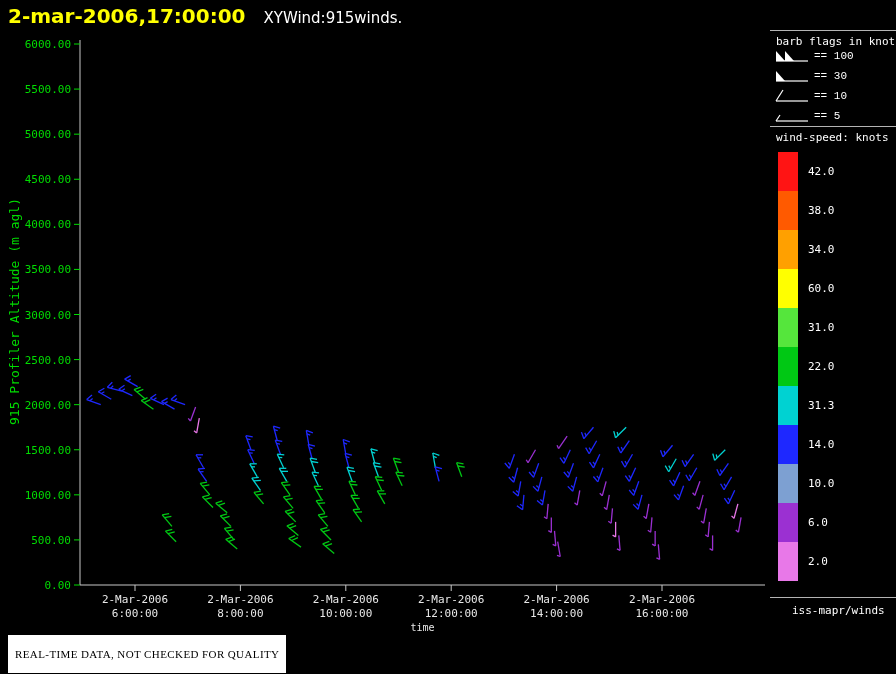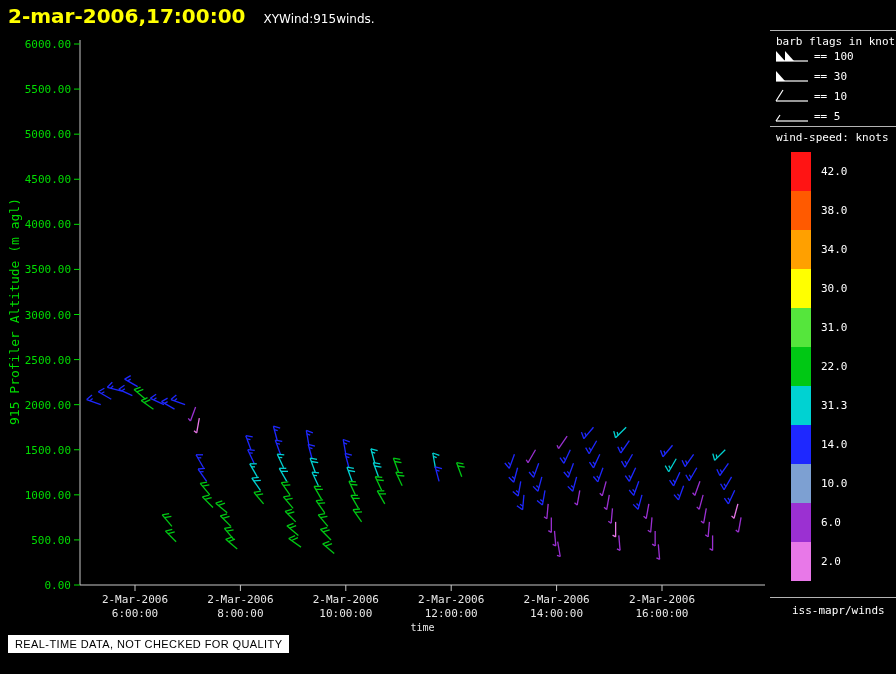--- a/index.html
+++ b/index.html
@@ -1,38 +1,38 @@
 <!DOCTYPE html>
 <html><head>
 <meta charset="utf-8">
 <style>
   html,body{margin:0;padding:0;background:#000;}
   body{width:896px;height:674px;position:relative;overflow:hidden;
        font-family:"DejaVu Sans Mono",monospace;}
   .header{position:absolute;top:4px;left:8px;white-space:nowrap;}
   .header .ts{color:#ffff00;font-family:"DejaVu Sans",sans-serif;font-size:20px;font-weight:bold;}
-  .header .title{color:#ffffff;font-family:"DejaVu Sans",sans-serif;font-size:12px;margin-left:18px;}
+  .header .title{color:#ffffff;font-family:"DejaVu Sans",sans-serif;font-size:15px;margin-left:18px;}
   #plot-svg{position:absolute;left:0;top:0;}
   .ylabel{position:absolute;left:-116px;top:304px;width:260px;text-align:center;
           color:#00dd00;font-size:13px;transform:rotate(-90deg);}
   .xlabel{position:absolute;left:80px;top:622px;width:685px;text-align:center;
           color:#e8e8e8;font-size:10px;}
   .note{position:absolute;left:8px;top:635px;background:#ffffff;color:#000000;
-        font-family:Liberation Sans, sans-serif;font-size:11px;padding:3px 7px;letter-spacing:.4px;}
+        font-family:Liberation Serif, serif;font-size:11px;padding:13px 7px;letter-spacing:.4px;}
   .panel{position:absolute;left:770px;top:0;width:126px;height:674px;color:#ffffff;font-size:11px;}
   .sep{position:absolute;left:0;width:126px;height:1px;background:#b4b4b4;}
   .sep.s1{top:30px;} .sep.s2{top:126px;} .sep.s3{top:597px;}
   .ptitle{position:absolute;left:6px;white-space:nowrap;}
   .ptitle.barbs{top:35px;} .ptitle.speed{top:131px;text-align:right;}
   #barb-legend{position:absolute;top:46px;left:4px;}
   .barb-row{display:flex;align-items:center;height:20px;}
   .barb-row svg{width:36px;height:16px;}
-  .barb-row span{margin-left:4px;}
+  .barb-row span{margin-left:4px;font-family:Liberation Mono, monospace;}
   #speed-scale{position:absolute;top:152px;left:8px;}
-  .scale-row{display:flex;align-items:center;height:39px;margin-left:13px;}
+  .scale-row{display:flex;align-items:center;height:39px;}
   .swatch{width:20px;height:39px;}
   .scale-label{margin-left:10px;}
   .source{position:absolute;top:604px;left:22px;}
 </style>
 </head>
 <body>
 
 <svg id="plot-svg" width="770" height="674">
     <line x1="80" y1="40" x2="80" y2="585" stroke="#c8c8c8" stroke-width="1"></line>
     <line x1="80" y1="585" x2="765" y2="585" stroke="#c8c8c8" stroke-width="1"></line>
@@ -673,21 +673,21 @@
       <div class="scale-row">
         <div class="swatch" style="background: rgb(255, 90, 0);"></div>
         <span class="scale-label">38.0</span>
       </div>
       <div class="scale-row">
         <div class="swatch" style="background: rgb(255, 160, 0);"></div>
         <span class="scale-label">34.0</span>
       </div>
       <div class="scale-row">
         <div class="swatch" style="background: rgb(255, 255, 0);"></div>
-        <span class="scale-label">30.0</span>
+        <span class="scale-label">60.0</span>
       </div>
       <div class="scale-row">
         <div class="swatch" style="background: rgb(85, 230, 60);"></div>
         <span class="scale-label">31.0</span>
       </div>
       <div class="scale-row">
         <div class="swatch" style="background: rgb(0, 200, 20);"></div>
         <span class="scale-label">22.0</span>
       </div>
       <div class="scale-row">

